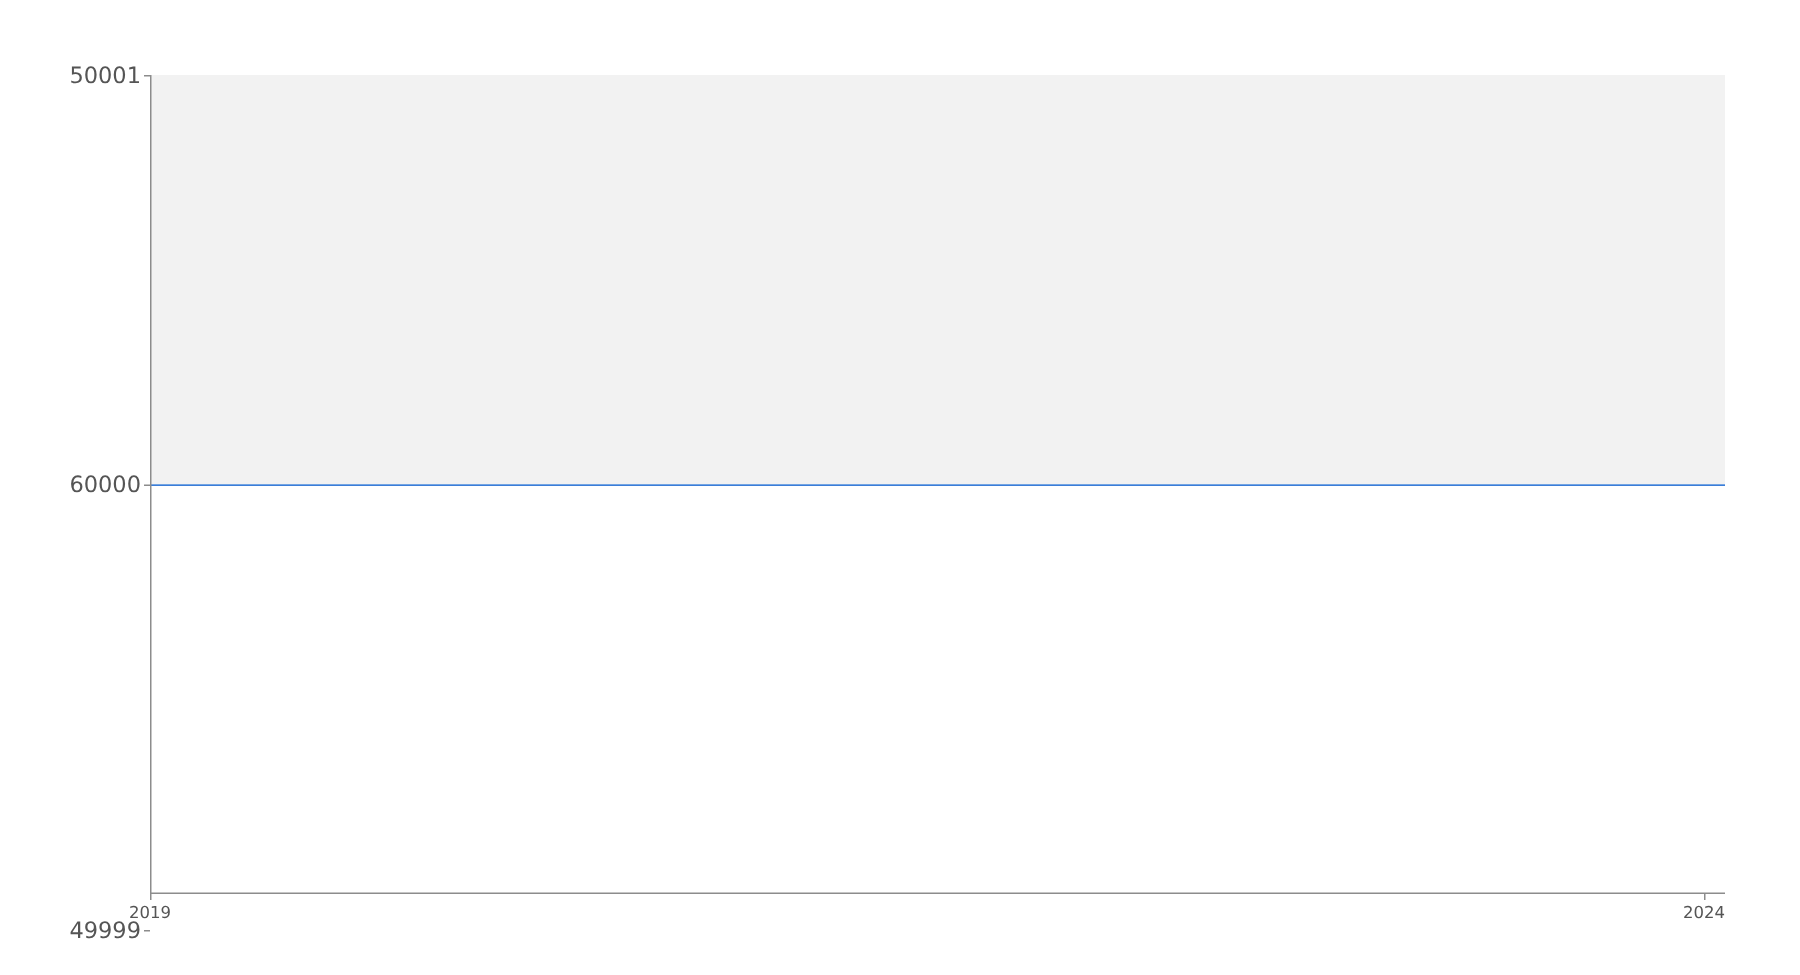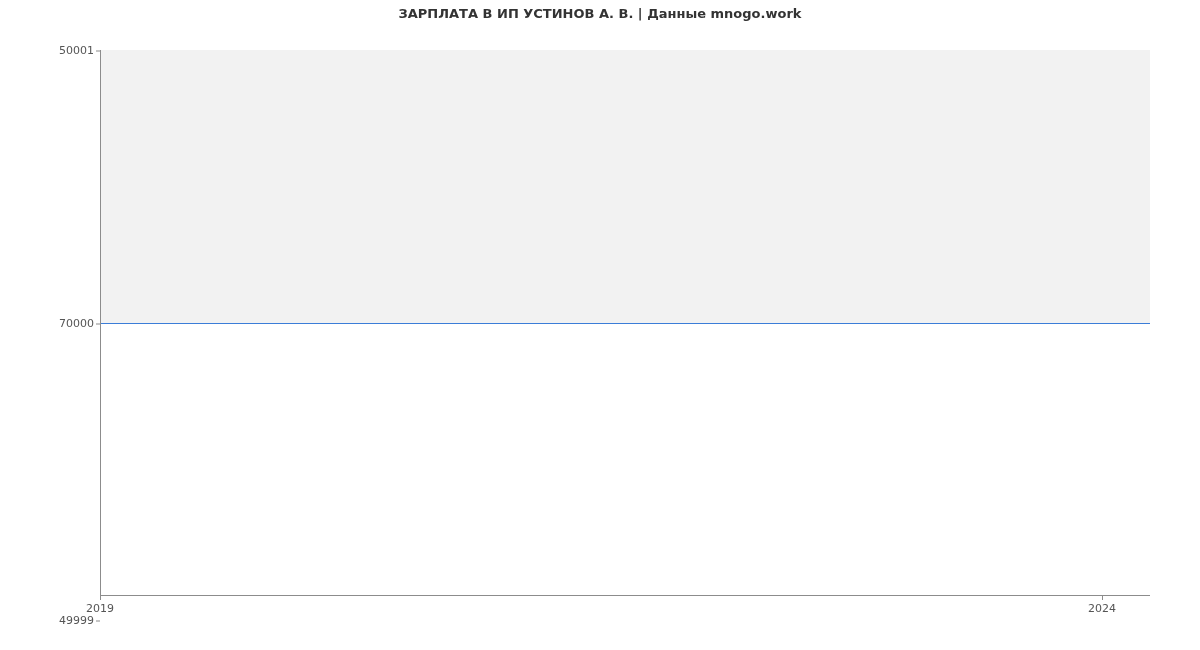--- a/index.html
+++ b/index.html
@@ -59,21 +59,21 @@
     background: #bfbfbf;
   }
   .spine.left   { left: 0; top: 0; width: 1px; height: 100%; background:#8c8c8c;}
   .spine.bottom { left: 0; bottom: 0; width: 100%; height: 1px; background:#8c8c8c;}
 
   
   .ytick {
     position: absolute;
     right: 1106px; 
     width: auto;
-    font-size: 11px;
+    font-size: 15px;
     color: #555555;
     text-align: right;
     transform: translateY(-50%);
     margin-left: 18px;
   }
   .ytick .tickmark {
     position: absolute;
     right: -6px;
     top: 50%;
     width: 4px;
@@ -96,35 +96,34 @@
   }
   .xtick .tickmark {
     position: absolute;
     left: 50%;
     top: -6px;
     width: 1px;
     height: 4px;
     background: #8c8c8c;
   }
   .xtick-2023 { left: 100px; }
-  .xtick-2024 { left: 1102px; }
+  .xtick-2024 { left: 1136px; }
 </style>
 </head>
 <body>
 
 <div class="chart-wrap">
 
-  <div class="title">ЗАРПЛАТА В ИП УСТИНОВ А. В. | Данные mnogo.work</div>
 
   <div class="ytick ytick-50001">
     <span>50001</span>
     <span class="tickmark"></span>
   </div>
   <div class="ytick ytick-50000">
-    <span>70000</span>
+    <span>60000</span>
     <span class="tickmark"></span>
   </div>
   <div class="ytick ytick-49999">
     <span>49999</span>
     <span class="tickmark"></span>
   </div>
 
   <div class="plot-area">
     <div class="upper-band"></div>
     <div class="data-line"></div>

